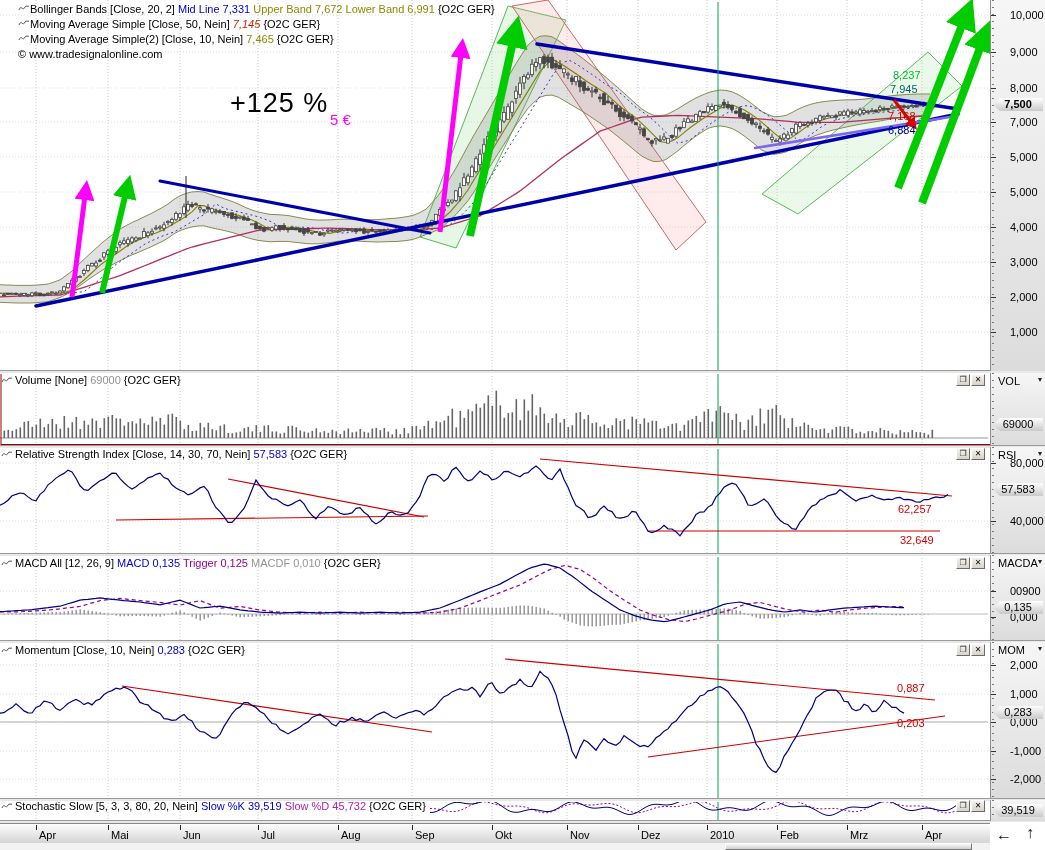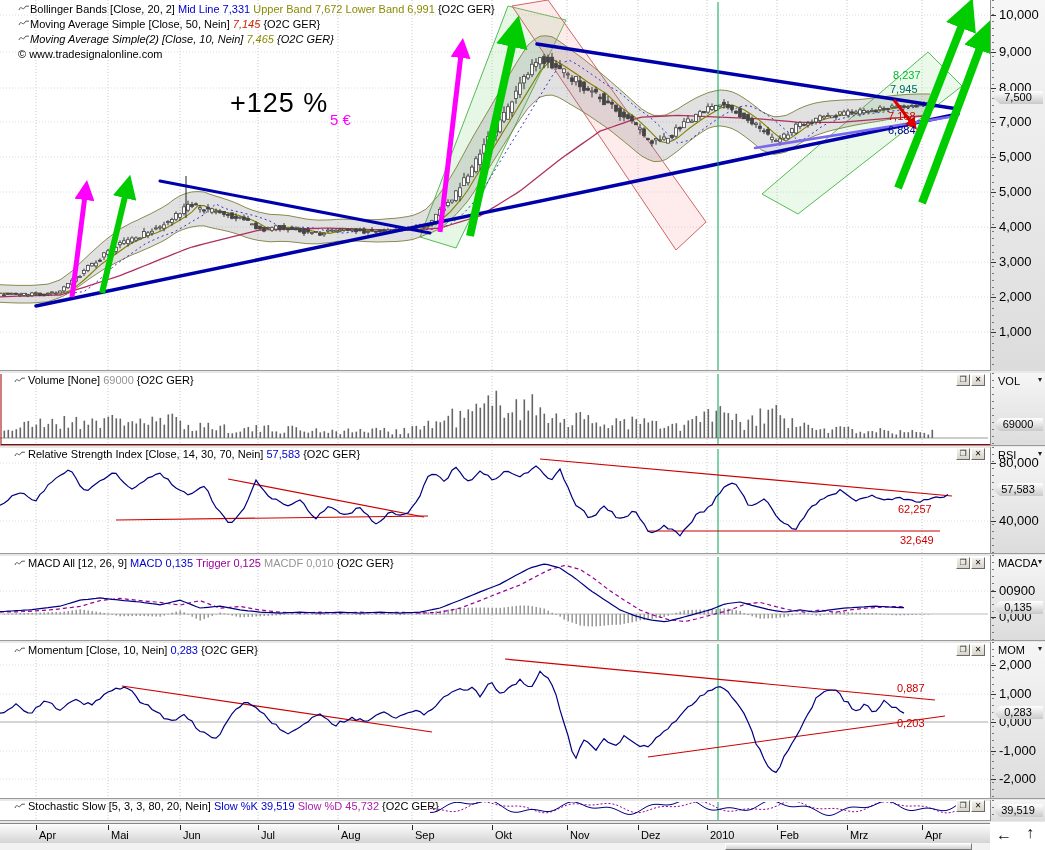--- a/index.html
+++ b/index.html
@@ -7,28 +7,28 @@
        font-family:"Liberation Sans",sans-serif;font-size:11px;color:#000;}
   svg.layer{position:absolute;left:0;top:0;z-index:2;pointer-events:none;}
   .plotzone{position:absolute;left:0;width:990px;z-index:1;background:transparent;}
   .strip{position:absolute;left:990px;width:55px;z-index:4;
          background:linear-gradient(180deg,#f6f6f6,#dcdcdc);
          border-left:1px solid #8f8f8f;box-sizing:border-box;}
   .strip .minorticks{position:absolute;left:1px;top:0;bottom:0;width:2px;
          background:repeating-linear-gradient(180deg,#777 0 1px,transparent 1px 7px);}
   .strip-label{position:absolute;left:7px;top:2px;font-size:11px;}
   .dd-arrow{position:absolute;right:3px;top:2px;font-size:8px;color:#222;cursor:pointer;}
-  .ticklab{position:absolute;left:8px;height:12px;line-height:12px;font-size:13px;}
+  .ticklab{position:absolute;left:19px;height:12px;line-height:12px;font-size:11px;}
   .tickline{position:absolute;left:0;width:5px;height:1px;background:#333;}
   .tag{position:absolute;left:2px;width:50px;height:13px;line-height:13px;text-align:center;
        font-size:11px;background:linear-gradient(180deg,#ffffff,#c9c9c9);
        clip-path:polygon(7px 0,100% 0,100% 100%,7px 100%,0 50%);z-index:6;}
   .tag.plain{filter:drop-shadow(0 0 1px #222);}
   .tag.blue{filter:drop-shadow(0 0 1px #0000cc) drop-shadow(0 1px 1px rgba(0,0,60,.5));}
-  .hdr{position:absolute;left:14px;z-index:5;white-space:nowrap;height:13px;line-height:13px;}
+  .hdr{position:absolute;left:1px;z-index:5;white-space:nowrap;height:13px;line-height:13px;}
   .hdr .sq{display:inline-block;vertical-align:-1px;margin-right:2px;}
   .wbtn{position:absolute;width:14px;height:12px;z-index:6;box-sizing:border-box;
         background:linear-gradient(180deg,#f4f2ec,#d8d4ca);border:1px solid;
         border-color:#ffffff #6a6a6a #6a6a6a #ffffff;font-size:8px;line-height:10px;
         text-align:center;padding:0;color:#111;cursor:pointer;}
   .legend-line{position:absolute;left:18px;z-index:5;white-space:nowrap;height:14px;line-height:14px;}
   .edge-label{position:absolute;z-index:5;font-size:11px;white-space:nowrap;}
   .big-note{position:absolute;z-index:5;font-size:27px;letter-spacing:1px;}
   .euro-note{position:absolute;z-index:5;font-size:15px;color:#ff00ff;}
   .xaxis{position:absolute;left:0;top:823px;width:990px;height:20px;z-index:4;
@@ -1151,21 +1151,21 @@
   <div class="sep" style="top:798px;"></div>
   <div class="sep" style="top:820px;"></div>
 
   <div id="legend-box">
       <div class="legend-line" style="top: 2px;"><svg width="12" height="10" class="sq">
           <path d="M1 7 C3 1,5 9,7 4 C8 2,10 4,11 3" fill="none" stroke="#555" stroke-width="1"></path>
         </svg><span style="color: rgb(0, 0, 0);">Bollinger Bands [Close, 20, 2] </span><span style="color: rgb(0, 0, 204);">Mid Line 7,331 </span><span style="color: rgb(138, 138, 0);">Upper Band 7,672 </span><span style="color: rgb(138, 138, 0);">Lower Band 6,991 </span><span style="color: rgb(0, 0, 0);">{O2C GER}</span></div>
       <div class="legend-line" style="top: 17px;"><svg width="12" height="10" class="sq">
           <path d="M1 7 C3 1,5 9,7 4 C8 2,10 4,11 3" fill="none" stroke="#555" stroke-width="1"></path>
         </svg><span style="color: rgb(0, 0, 0);">Moving Average Simple [Close, 50, Nein] </span><span style="color: rgb(204, 34, 0); font-style: italic;">7,145 </span><span style="color: rgb(0, 0, 0);">{O2C GER}</span></div>
-      <div class="legend-line" style="top: 32px; font-style: italic;"><svg width="12" height="10" class="sq">
+      <div class="legend-line" style="top: 32px;"><svg width="12" height="10" class="sq">
           <path d="M1 7 C3 1,5 9,7 4 C8 2,10 4,11 3" fill="none" stroke="#555" stroke-width="1"></path>
         </svg><span style="color: rgb(0, 0, 0);">Moving Average Simple(2) [Close, 10, Nein] </span><span style="color: rgb(138, 138, 0);">7,465 </span><span style="color: rgb(0, 0, 0);">{O2C GER}</span></div>
       <div class="legend-line" style="top: 47px;">© www.tradesignalonline.com</div>
     </div>
   <div id="headers-box">
       <div class="hdr" style="top: 374px;"><svg width="12" height="10" class="sq">
           <path d="M1 7 C3 1,5 9,7 4 C8 2,10 4,11 3" fill="none" stroke="#555" stroke-width="1"></path>
         </svg><span style="color: rgb(0, 0, 0);">Volume [None] </span><span style="color: rgb(148, 148, 148);">69000</span><span style="color: rgb(0, 0, 0);"> {O2C GER}</span></div>
       <button class="wbtn" style="left: 956px; top: 374px;">❐</button>
       <button class="wbtn" style="left: 971px; top: 374px;">✕</button>
@@ -1206,21 +1206,21 @@
         <span class="ticklab" style="top: 186px;">5,000</span>
         <span class="tickline" style="top: 192px;"></span>
         <span class="ticklab" style="top: 221px;">4,000</span>
         <span class="tickline" style="top: 227px;"></span>
         <span class="ticklab" style="top: 256px;">3,000</span>
         <span class="tickline" style="top: 262px;"></span>
         <span class="ticklab" style="top: 291px;">2,000</span>
         <span class="tickline" style="top: 297px;"></span>
         <span class="ticklab" style="top: 326px;">1,000</span>
         <span class="tickline" style="top: 332px;"></span>
-        <span class="tag plain" style="top: 91px;">7,500</span>
+        <span class="tag plain" style="top: 98px; font-weight: bold;">7,500</span>
       </div>
       <div class="strip" style="top: 373px; height: 72px;">
         <div class="minorticks"></div>
         <span class="strip-label">VOL</span>
         <span class="dd-arrow">▾</span>
         <span class="tag plain" style="top: 45px;">69000</span>
       </div>
       <div class="strip" style="top: 447px; height: 106px;">
         <div class="minorticks"></div>
         <span class="strip-label">RSI</span>

